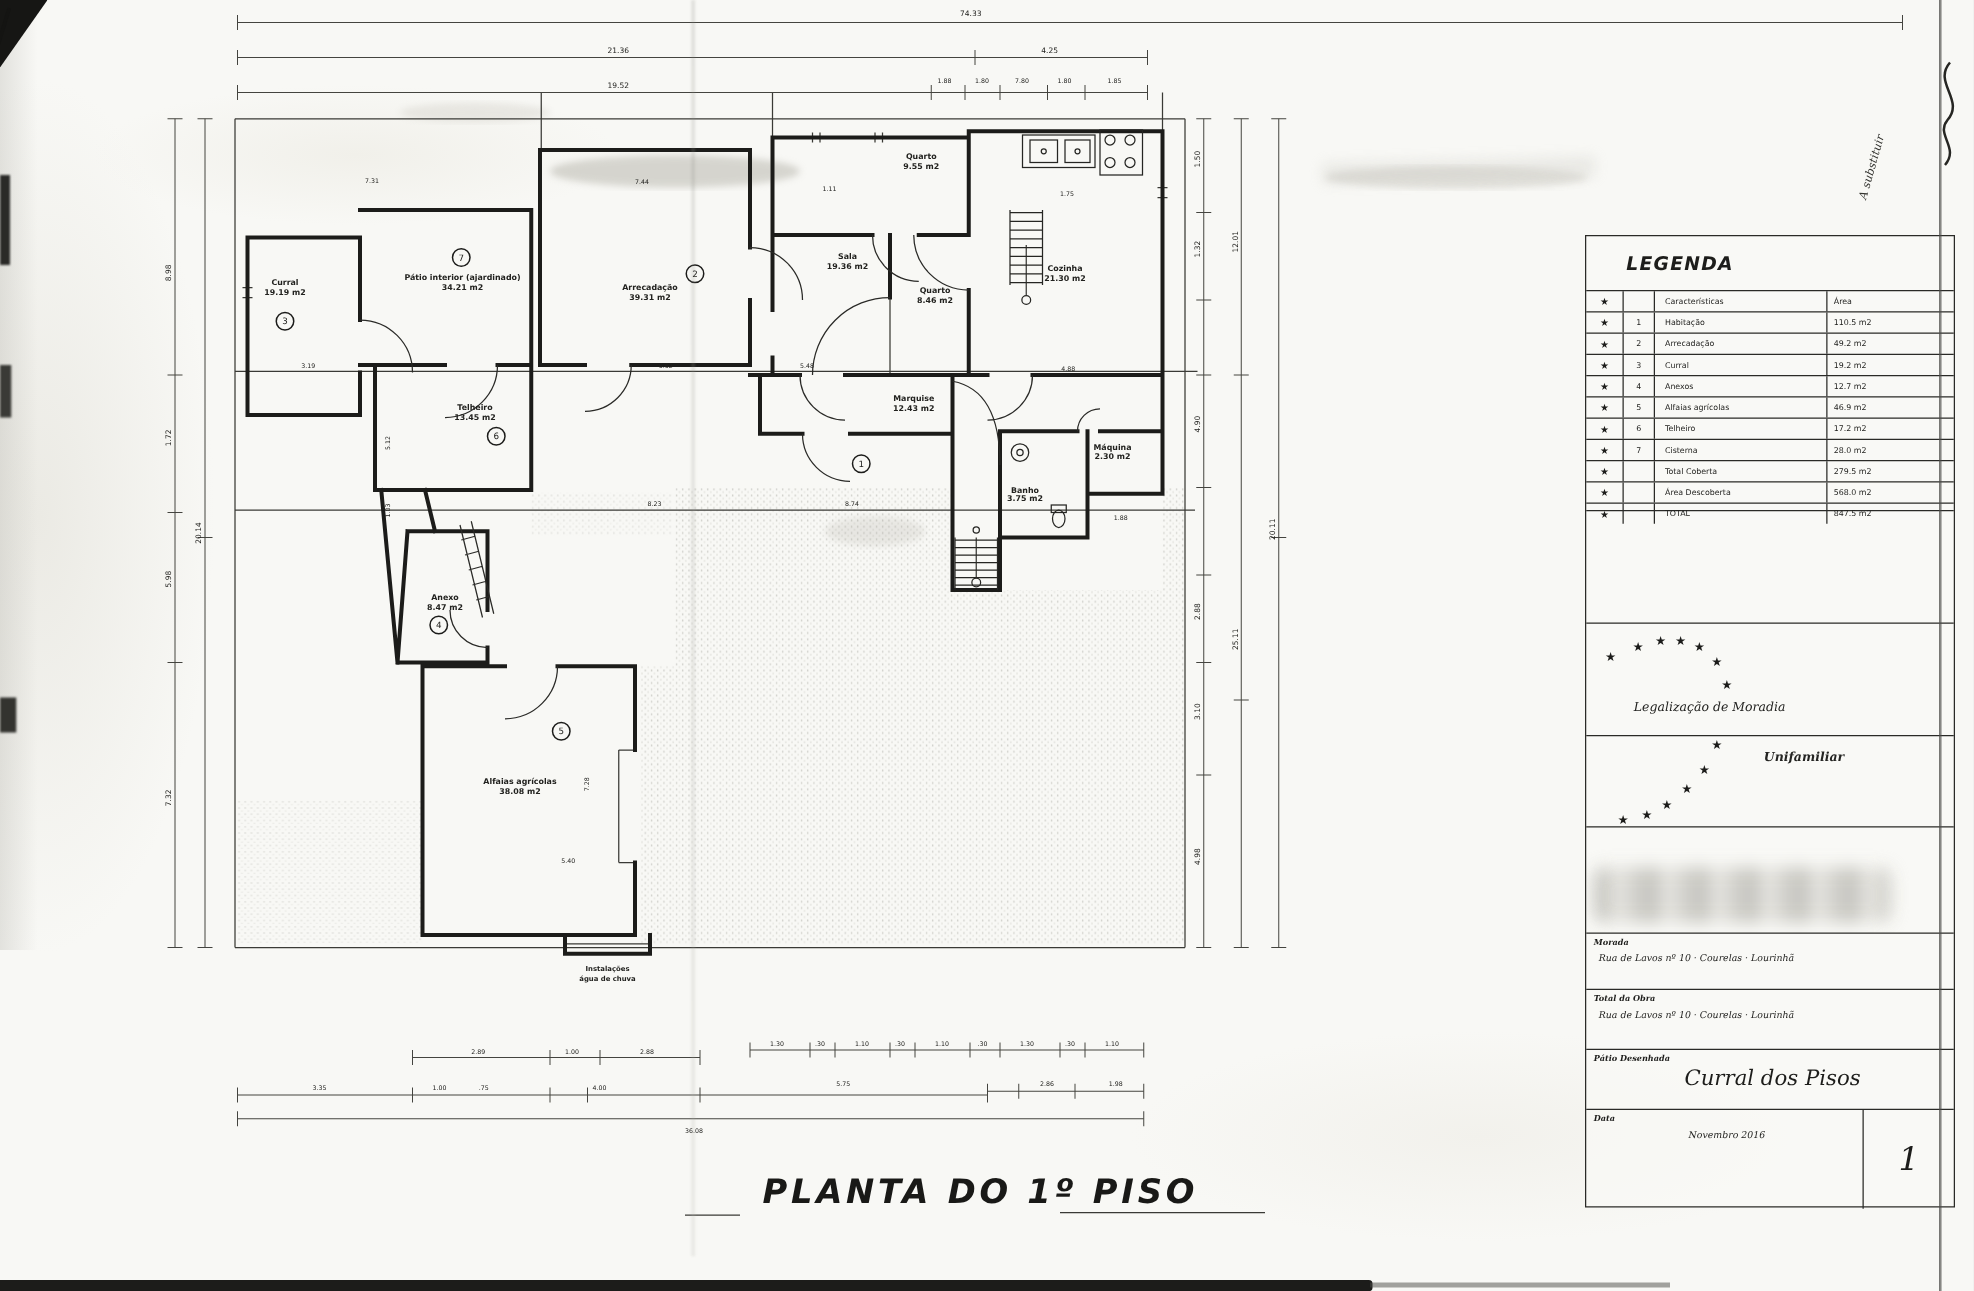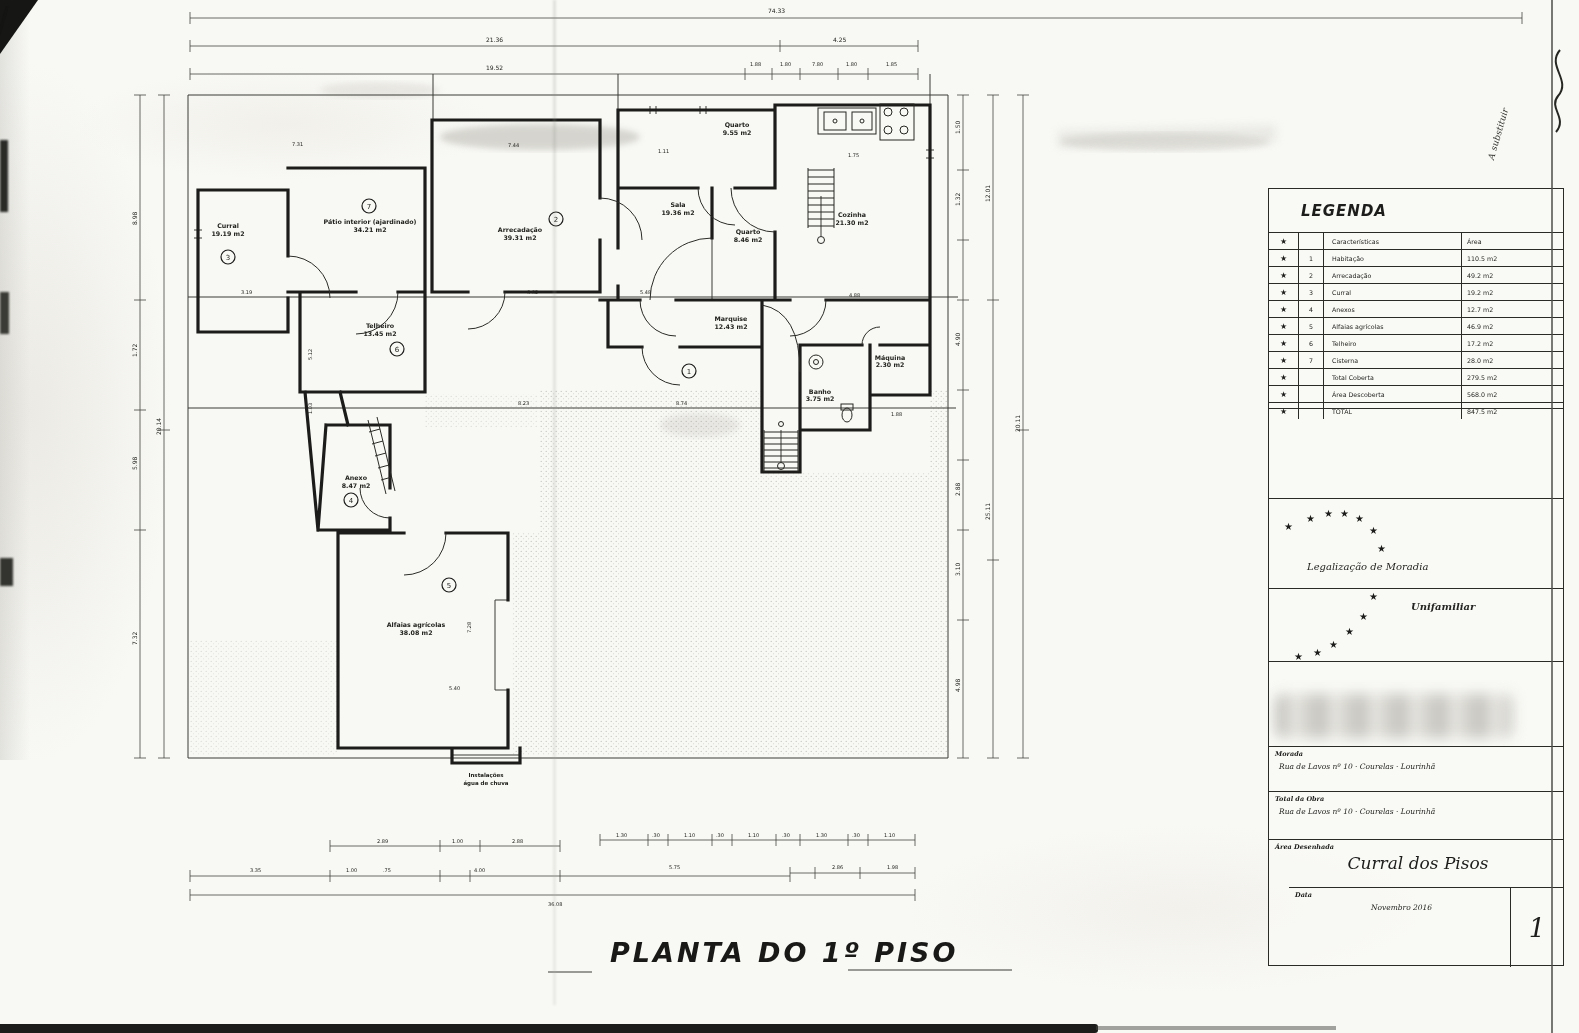--- a/index.html
+++ b/index.html
@@ -33,21 +33,21 @@
   .stamp-line{position:absolute;font-size:10px;color:#242422;}
   .blurwrap{height:85px;border-top:1.4px solid #2a2a27;position:relative;box-sizing:border-box;overflow:hidden;}
   .blurbar{position:absolute;left:6px;top:32px;width:238px;height:44px;border-radius:8px;
            background:repeating-linear-gradient(90deg,#b9b8b2 0 14px,#e4e3de 14px 26px,#c7c6c0 26px 40px);
            filter:blur(7px);opacity:.8;}
   .tb-box{border-top:1.4px solid #2a2a27;box-sizing:border-box;padding:3px 6px;position:relative;}
   .tb-label{font-size:6.5px;font-weight:bold;}
   .tb-val{font-size:7.5px;margin-top:4px;padding-left:4px;}
   .m1{height:45px;} .m2{height:48px;} .m3{height:48px;}
   .peca-val{font-size:17px;text-align:center;margin-top:2px;}
-  .datarow{height:80px;border-top:1.4px solid #2a2a27;display:grid;grid-template-columns:222px 1fr;box-sizing:border-box;margin-left:20px;}
+  .datarow{height:80px;border-top:1.4px solid #2a2a27;display:grid;grid-template-columns:222px 1fr;box-sizing:border-box;}
   .datacell{border-right:1.4px solid #2a2a27;box-sizing:border-box;}
   .dr{padding:3px 6px;height:40px;box-sizing:border-box;}
   .dr+.dr{border-top:1.2px solid #2a2a27;}
   .dr .tb-val{text-align:center;}
   .sheetnum{display:flex;align-items:center;justify-content:center;font-size:26px;}
   .annot{position:absolute;left:1486px;top:158px;width:90px;font-size:9px;color:#33332f;transform:rotate(-74deg);transform-origin:left top;}
   .fold{position:absolute;left:553px;top:0;width:3px;height:1005px;background:linear-gradient(#8a8a84,#b5b5ae);opacity:.22;filter:blur(1px);}
   .crease{position:absolute;left:1058px;top:128px;width:218px;height:16px;background:#c8c7c0;opacity:.3;filter:blur(5px);transform:rotate(-1.5deg);}
   .bottomband{position:absolute;left:0;top:1024px;width:1098px;height:9px;background:#1c1c1a;border-radius:0 3px 3px 0;}
   .bottomband2{position:absolute;left:1096px;top:1026px;width:240px;height:4px;background:#4a4a46;opacity:.5;}
@@ -397,21 +397,21 @@
 
     <div class="tb-box m1">
       <div class="tb-label hand">Morada</div>
       <div class="tb-val hand">Rua de Lavos nº 10  ·  Courelas  ·  Lourinhã</div>
     </div>
     <div class="tb-box m2">
       <div class="tb-label hand">Total da Obra</div>
       <div class="tb-val hand">Rua de Lavos nº 10  ·  Courelas  ·  Lourinhã</div>
     </div>
     <div class="tb-box m3">
-      <div class="tb-label hand">Área Desenhada</div>
+      <div class="tb-label hand">Pátio Desenhada</div>
       <div class="tb-val hand peca-val">Curral dos Pisos</div>
     </div>
     <div class="datarow">
       <div class="datacell">
         <div class="dr">
           <div class="tb-label hand">Data</div>
           <div class="tb-val hand">Novembro 2016</div>
         </div>
       </div>
       <div class="sheetnum hand">1</div>

